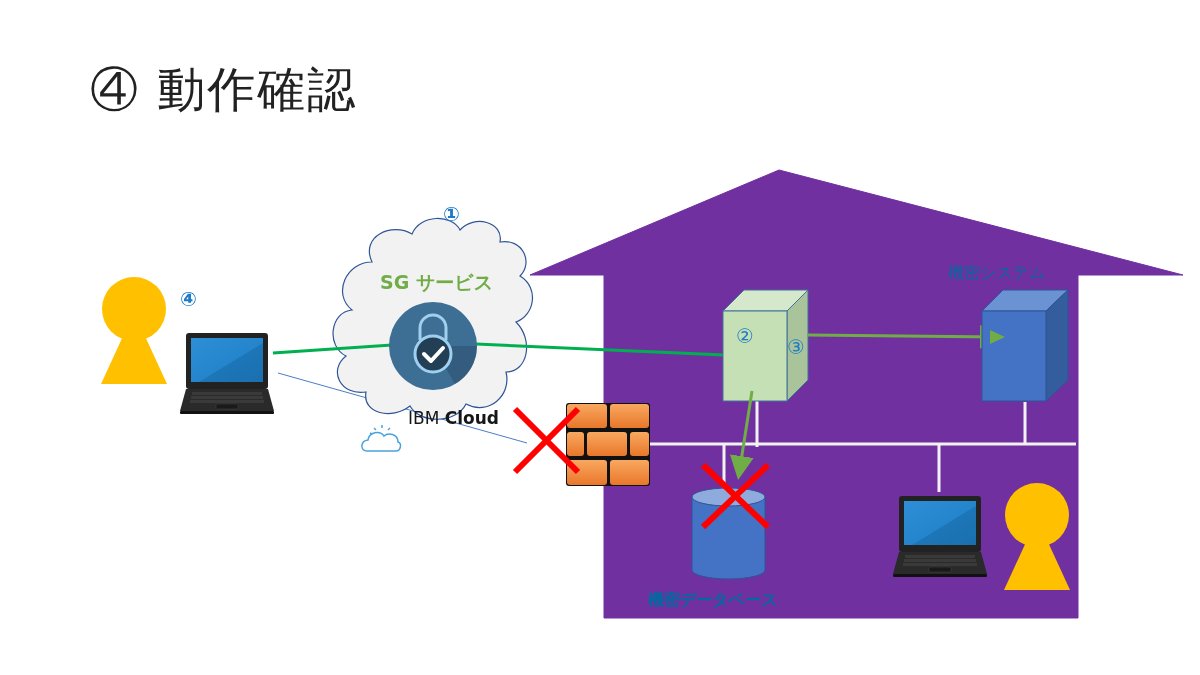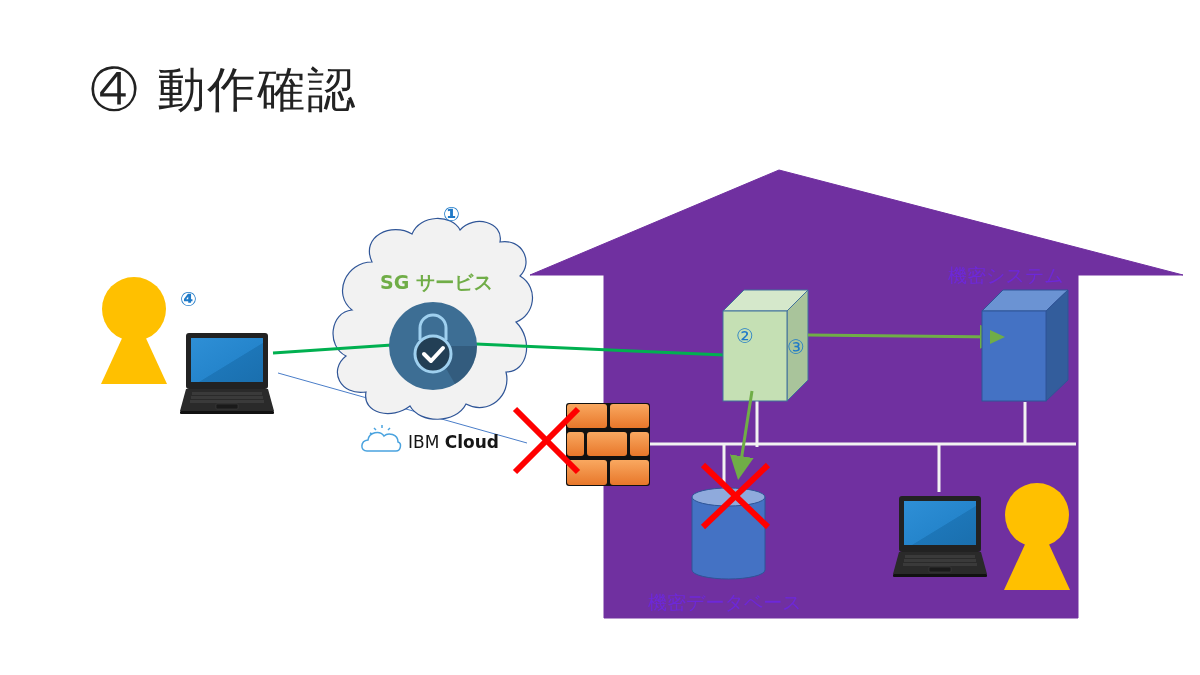--- a/index.html
+++ b/index.html
@@ -3,21 +3,21 @@
 <meta charset="utf-8">
 <style>
   html, body { margin: 0; padding: 0; background: #ffffff; }
   body { width: 1200px; height: 675px; position: relative; overflow: hidden;
          font-family: "DejaVu Sans", sans-serif; }
   #stage { position: absolute; left: 0; top: 0; width: 1200px; height: 675px; }
   .title { position: absolute; left: 90px; top: 58px; font-size: 48px; color: #222222;
            font-family: "DejaVu Sans", sans-serif; font-weight: 300; letter-spacing: 2px; }
   .lbl { position: absolute; white-space: nowrap; }
   .green-bold { color: #70ad47; font-weight: bold; font-size: 19px; font-family: "DejaVu Sans", sans-serif; }
-  .yellow { color: #6d28d9; font-size: 19px; font-family: "DejaVu Sans", sans-serif; }
+  .yellow { color: #0369a1; font-size: 16px; font-family: "DejaVu Sans", sans-serif; }
   .num { color: #1f7ac8; font-size: 20px; font-weight: bold; font-family: "DejaVu Sans", sans-serif; }
   .ibm { font-size: 17px; color: #161616; font-family: "DejaVu Sans", sans-serif; }
   .ibm b { font-weight: bold; }
 </style>
 </head>
 <body>
 
 <div id="stage">
 
   <div class="title">④ 動作確認</div>
@@ -143,19 +143,19 @@
     <use href="#laptop" x="893" y="496"></use>
     <use href="#person" x="1004" y="484" fill="#ffc000"></use>
   </svg>
 
   <div class="lbl num" style="left:443px;top:202px;">①</div>
   <div class="lbl green-bold" style="left:380px;top:270px;">SG サービス</div>
   <div class="lbl num" style="left:180px;top:287px;">④</div>
   <div class="lbl yellow" style="left:948px;top:263px;">機密システム</div>
   <div class="lbl num" style="left:736px;top:324px;font-weight:normal;">②</div>
   <div class="lbl num" style="left:787px;top:335px;font-weight:normal;">③</div>
-  <div class="lbl yellow" style="left:648px;top:590px;">機密データベース</div>
-  <div class="lbl ibm" style="left:408px;top:432px;">
+  <div class="lbl yellow" style="left:648px;top:590px;font-weight:bold;">機密データベース</div>
+  <div class="lbl ibm" style="left:408px;top:408px;">
     <span>IBM</span>
     <b>Cloud</b>
   </div>
 
 </div>
 
 </body></html>

